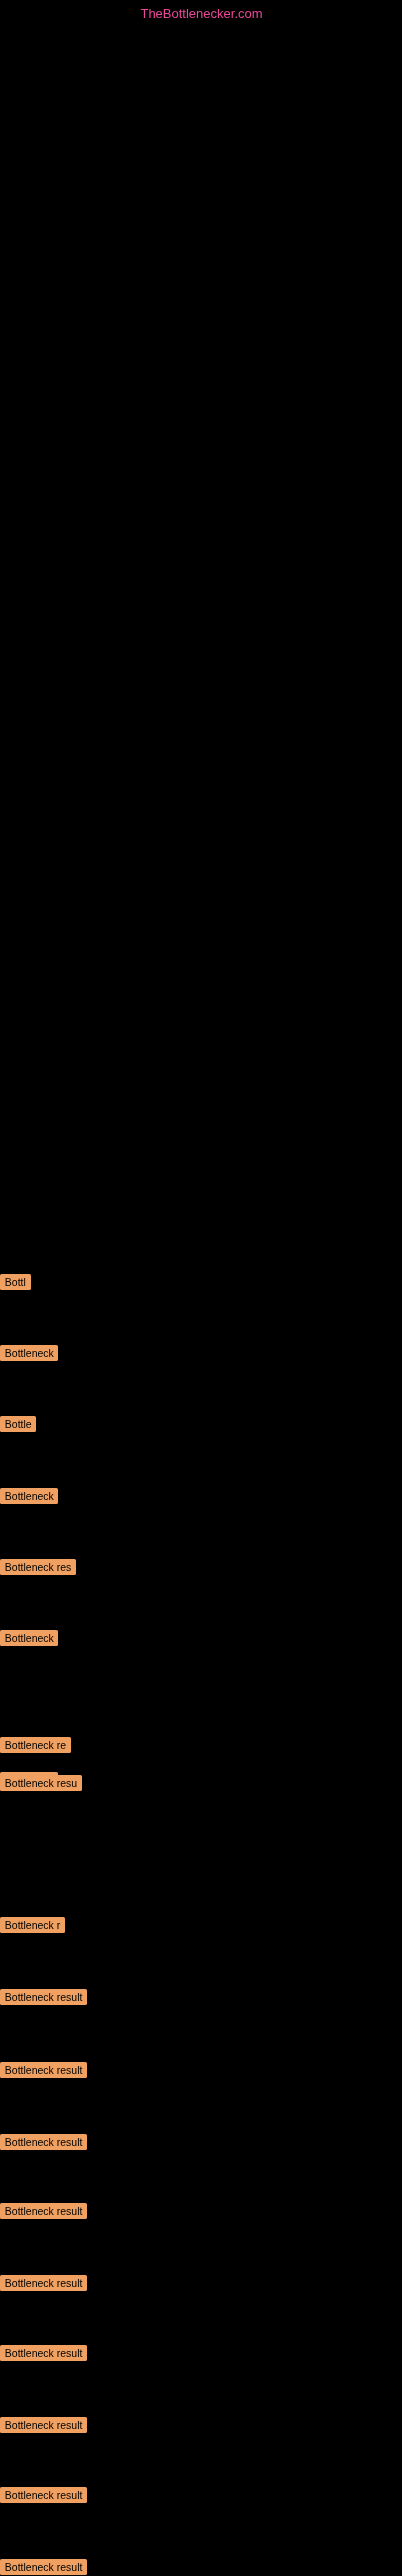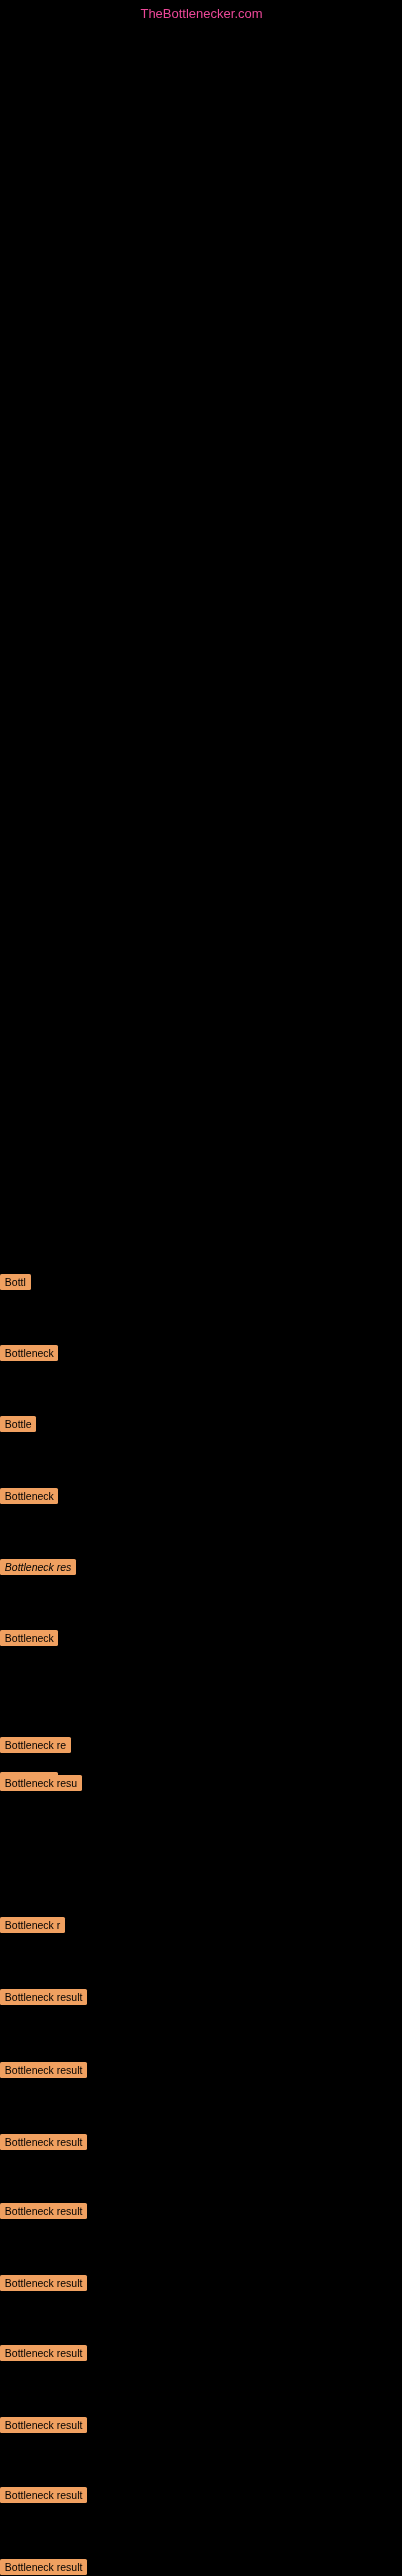--- a/index.html
+++ b/index.html
@@ -40,21 +40,21 @@
 </head>
 <body>
 
 <div class="site-title">TheBottlenecker.com</div>
 
 <div id="labels-container" style="position:relative; width:100%; height:2576px;">
 <div class="bottleneck-label" style="top: 1249px; max-width: 34px;">Bottl</div>
     <div class="bottleneck-label" style="top: 1320px; max-width: 58px;">Bottleneck</div>
     <div class="bottleneck-label" style="top: 1391px; max-width: 37px;">Bottle</div>
     <div class="bottleneck-label" style="top: 1463px; max-width: 58px;">Bottleneck</div>
-    <div class="bottleneck-label" style="top: 1534px; max-width: 89px; font-style: italic;">Bottleneck res</div>
+    <div class="bottleneck-label" style="top: 1534px; max-width: 89px;">Bottleneck res</div>
     <div class="bottleneck-label" style="top: 1605px; max-width: 58px;">Bottleneck</div>
     <div class="bottleneck-label" style="top: 1712px; max-width: 81px;">Bottleneck re</div>
     <div class="bottleneck-label" style="top: 1747px; max-width: 58px;">Bottleneck</div>
     <div class="bottleneck-label" style="top: 1750px; max-width: 93px;">Bottleneck resu</div>
     <div class="bottleneck-label" style="top: 1892px; max-width: 68px; text-align: right;">Bottleneck r</div>
     <div class="bottleneck-label" style="top: 1964px; max-width: 105px;">Bottleneck result</div>
     <div class="bottleneck-label" style="top: 2037px; max-width: 105px;">Bottleneck result</div>
     <div class="bottleneck-label" style="top: 2109px; max-width: 105px;">Bottleneck result</div>
     <div class="bottleneck-label" style="top: 2178px; max-width: 105px;">Bottleneck result</div>
     <div class="bottleneck-label" style="top: 2250px; max-width: 105px;">Bottleneck result</div>

